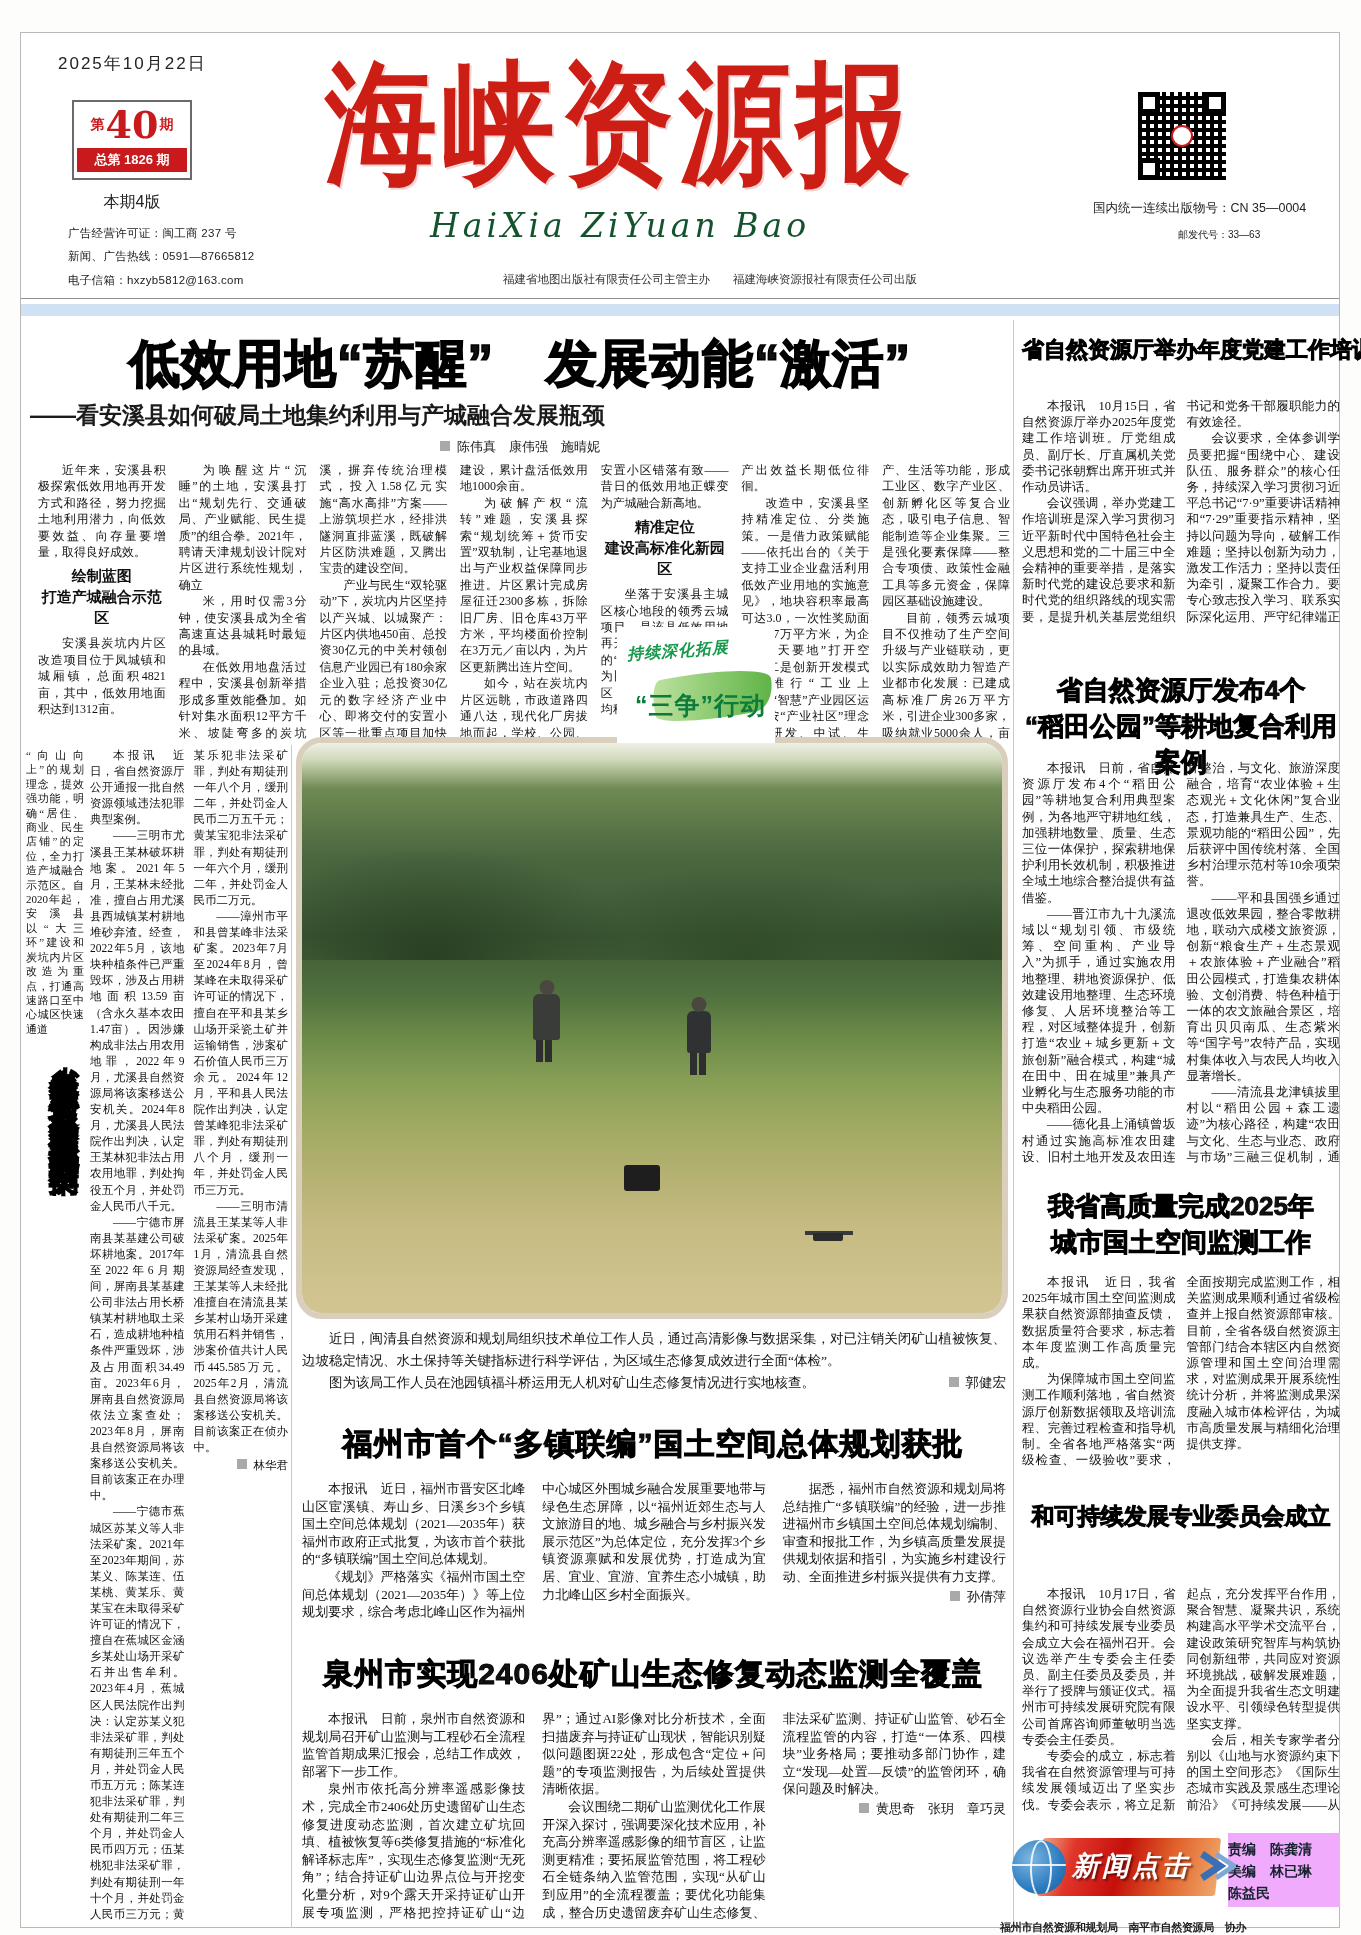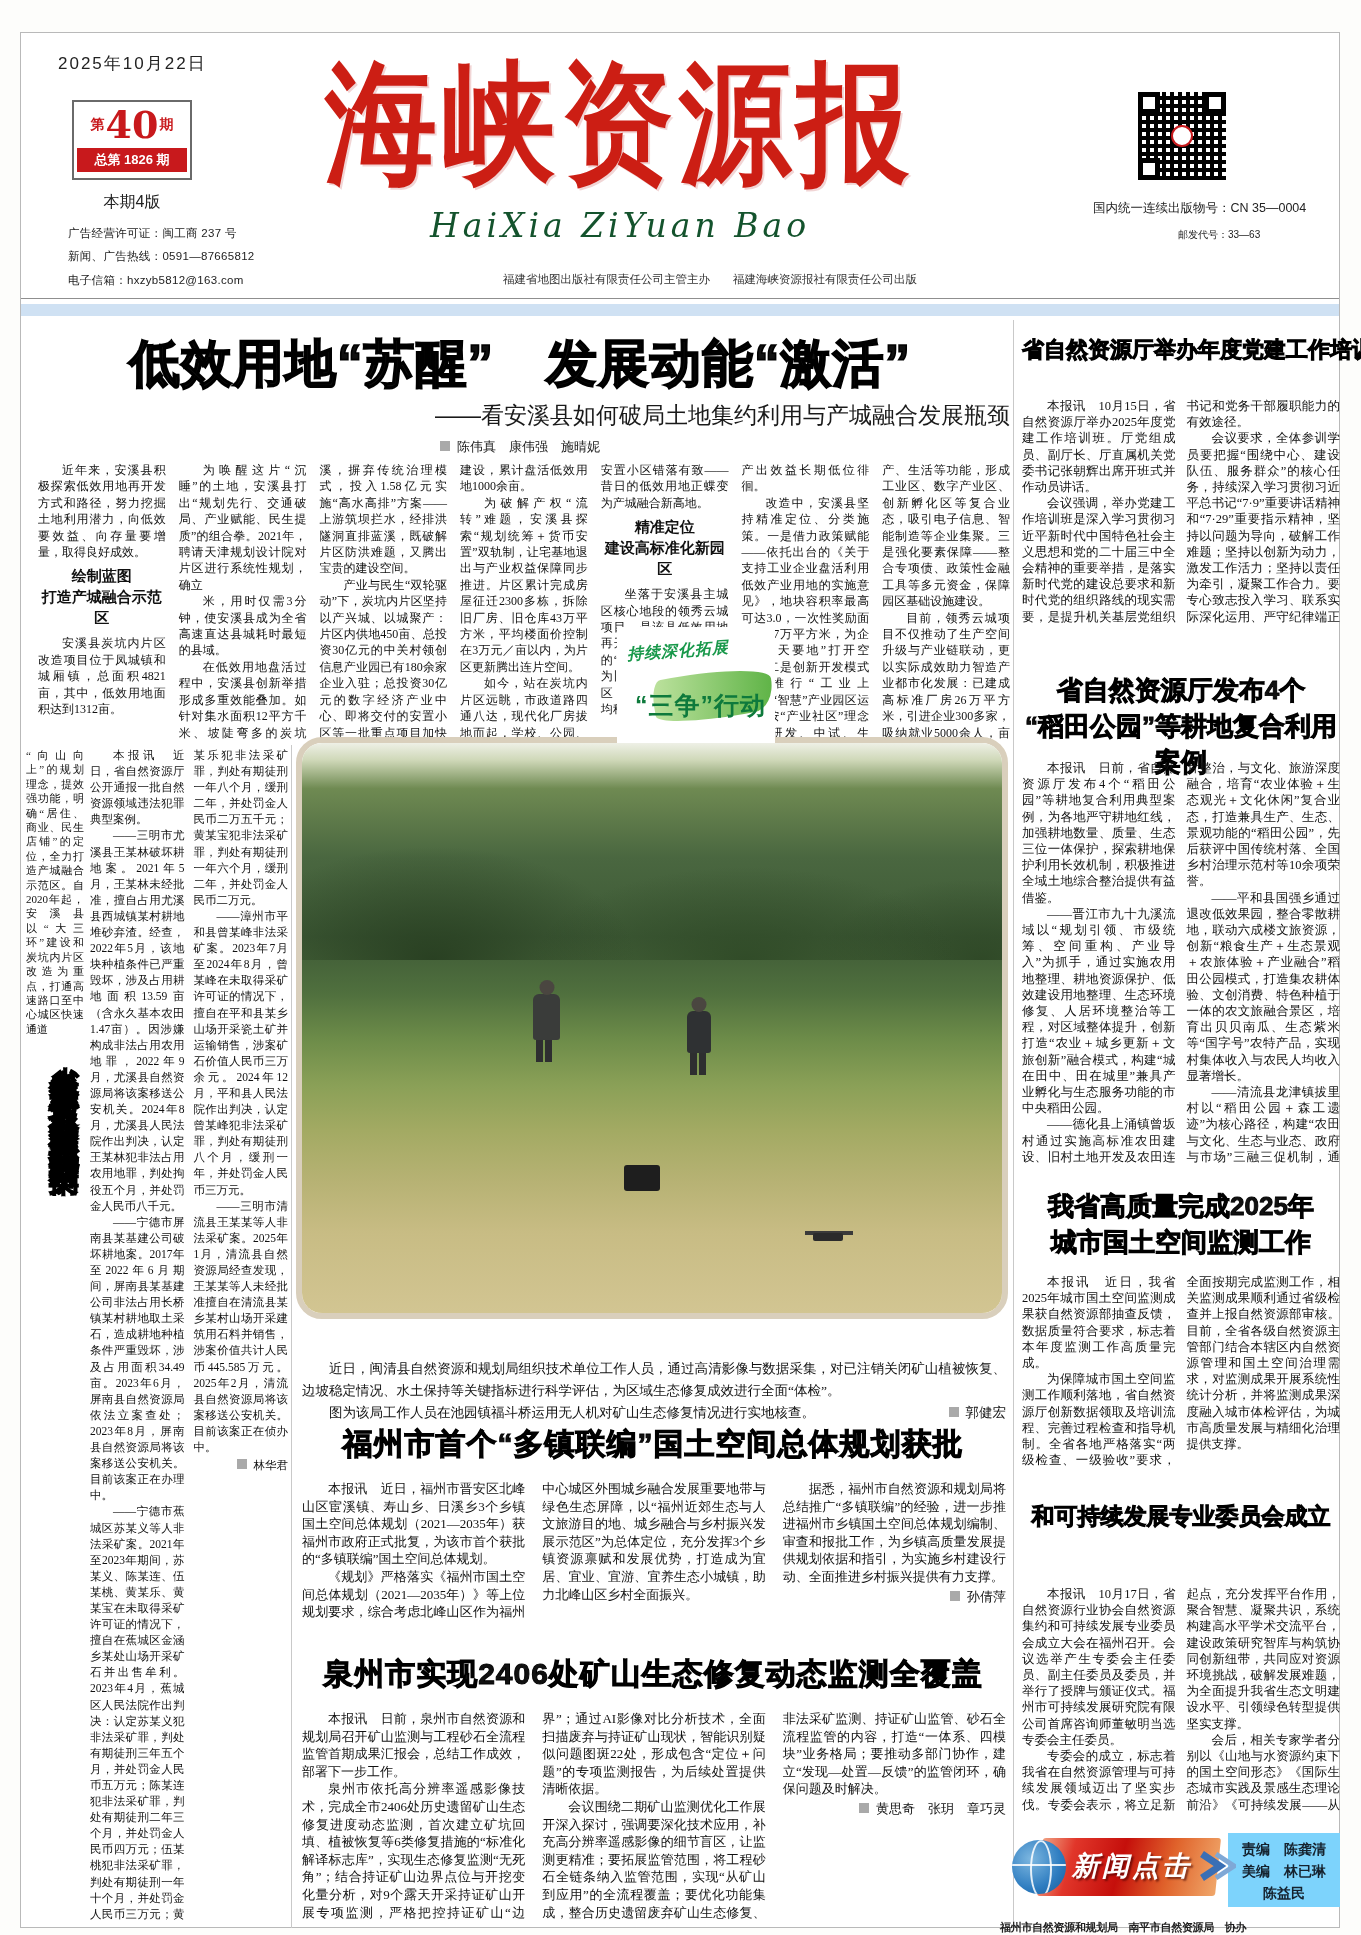--- a/index.html
+++ b/index.html
@@ -23,21 +23,21 @@
         repeating-linear-gradient(90deg,#000 0 4px,#fff 4px 8px); position:absolute; }
   .qr .eye { position:absolute; width:22px; height:22px; border:5px solid #000; background:#fff; }
   .qr .eye.tl{left:0;top:0} .qr .eye.tr{right:0;top:0} .qr .eye.bl{left:0;bottom:0}
   .qr .logo { position:absolute; left:33px; top:33px; width:22px; height:22px; background:#fff; border-radius:50%; border:2px solid #c8191c; }
   .cn-number { left:1093px; top:200px; font-size:12.5px; color:#222; }
   .postal { left:1178px; top:228px; font-size:10px; color:#222; }
   .hr-header { left:21px; top:298px; width:1318px; height:1px; background:#8f8f8f; }
   .blue-band { left:21px; top:304px; width:1318px; height:12px; background:#cfe1f3; }
   
   .main-headline { left:30px; top:330px; width:980px; text-align:center; font-size:51px; font-weight:900; letter-spacing:1px; -webkit-text-stroke:1.6px #000; white-space:nowrap; }
-  .main-subtitle { left:30px; top:400px; width:980px; text-align:right; font-size:23px; font-weight:400; color:#1a1a1a; }
+  .main-subtitle { left:30px; top:400px; width:980px; text-align:left; font-size:23px; font-weight:700; color:#1a1a1a; }
   .main-byline { left:30px; top:438px; width:980px; text-align:center; font-size:13px; color:#222; }
   .marker { display:inline-block; width:10px; height:10px; background:#a9a9a9; margin-right:7px; }
   .main-body { left:38px; top:462px; width:972px; height:280px; column-count:7; column-gap:13px; column-fill:auto; font-family:"Liberation Serif",serif; font-size:12px; line-height:16.4px; text-align:justify; overflow:hidden; }
   .main-body p { text-indent:2em; }
   .subhead { text-align:center; font-weight:900; font-size:15px; line-height:21px; text-indent:0 !important; }
   .subhead.first { margin-top:6px; }
   .subhead.last-of-pair { margin-bottom:6px; }
   
   .promo { left:617px; top:627px; width:158px; height:116px; background:#fff; z-index:6; overflow:hidden; }
   .promo .l1 { position:absolute; left:10px; top:14px; font-size:16px; font-weight:900; font-style:italic; color:#18984a; letter-spacing:1px; transform:rotate(-4deg); }
@@ -58,39 +58,39 @@
      radial-gradient(ellipse 40% 90% at 22% 100%, rgba(36,58,30,.85) 0%, transparent 65%),
      radial-gradient(ellipse 45% 80% at 62% 100%, rgba(44,70,36,.8) 0%, transparent 60%),
      radial-gradient(ellipse 35% 70% at 92% 100%, rgba(40,64,33,.75) 0%, transparent 60%); }
   .person { position:absolute; background:#3a3c3a; border-radius:6px 6px 3px 3px; }
   .person::before { content:""; position:absolute; left:50%; top:-14px; transform:translateX(-50%); width:15px; height:15px; border-radius:50%; background:#4a4640; }
   .person::after { content:""; position:absolute; left:3px; bottom:-22px; width:7px; height:22px; background:#2e2e30; box-shadow:9px 0 0 #2e2e30; }
   .p1 { left:33%; top:44%; width:27px; height:46px; }
   .p2 { left:55%; top:47%; width:24px; height:42px; background:#2f3133; }
   .gearbox { position:absolute; left:46%; top:74%; width:36px; height:26px; background:#1e1e1e; border-radius:3px; }
   .drone { position:absolute; left:73%; top:86%; width:30px; height:8px; background:#2b2b2b; border-radius:2px; box-shadow:-10px -4px 0 -2px #3a3a3a, 12px -4px 0 -2px #3a3a3a; }
-  .caption { left:302px; top:1358px; width:704px; font-family:"Liberation Serif",serif; font-size:13.5px; line-height:22px; text-align:justify; }
+  .caption { left:302px; top:1328px; width:704px; font-family:"Liberation Serif",serif; font-size:13.5px; line-height:22px; text-align:justify; }
   .caption p { text-indent:2em; }
   .caption .credit { float:right; }
   .mid-headline { width:706px; left:300px; text-align:center; font-size:30px; font-weight:900; letter-spacing:1px; -webkit-text-stroke:1px #000; white-space:nowrap; }
   .mid-body { left:302px; width:704px; column-count:3; column-gap:17px; column-fill:auto; font-family:"Liberation Serif",serif; font-size:13px; line-height:17.6px; text-align:justify; overflow:hidden; }
   .mid-body p { text-indent:2em; }
   
   .r-headline { left:1022px; width:318px; text-align:center; font-weight:900; -webkit-text-stroke:0.9px #000; }
   .r-body { left:1022px; width:318px; column-count:2; column-gap:11px; column-fill:auto; font-family:"Liberation Serif",serif; font-size:12.5px; line-height:16.2px; text-align:justify; overflow:hidden; }
   .r-body p { text-indent:2em; }
   
   .banner { left:1040px; top:1838px; width:178px; height:58px; background:linear-gradient(100deg,#f0a182 0%,#e1362a 18%,#c50f0b 45%,#e0632b 72%,#f0a76a 100%); transform:skewX(-6deg); border-radius:3px; z-index:2; }
   .banner-text { left:1072px; top:1848px; font-size:27px; font-weight:900; font-style:italic; color:#fff; letter-spacing:3px; z-index:4; text-shadow:2px 2px 2px rgba(60,0,0,.6); white-space:nowrap; }
   .globe { left:1012px; top:1840px; width:54px; height:54px; border-radius:50%; background:radial-gradient(circle at 35% 35%, #7db7e0, #2d7cc0 60%, #175a96); z-index:3; overflow:hidden; }
   .globe::before { content:""; position:absolute; left:18px; top:0; width:18px; height:54px; border:2px solid rgba(255,255,255,.85); border-radius:50%; }
   .globe::after { content:""; position:absolute; left:0; top:24px; width:54px; height:6px; border-top:2px solid rgba(255,255,255,.85); }
   .arrow { left:1196px; top:1846px; width:40px; height:40px; z-index:3; }
   .co-org { left:1000px; top:1904px; width:240px; font-size:11px; font-weight:bold; color:#222; letter-spacing:-0.3px; white-space:nowrap;margin-top:16px; }
-  .credits { left:1228px; top:1833px; width:112px; height:74px; background:#7dd3fc; text-align:center; font-size:14px; font-weight:bold; color:#15222e; line-height:22px; padding-top:5px; z-index:2; }
+  .credits { left:1228px; top:1833px; width:112px; height:74px; background:#f0abfc; text-align:left; font-size:14px; font-weight:bold; color:#15222e; line-height:22px; padding-top:5px; z-index:2; }
 </style>
 </head>
 <body>
 
 <div class="abs frame"></div>
 
 <div class="abs date">2025年10月22日</div>
 
 <div class="abs issue-box">
   <div class="issue-top">

